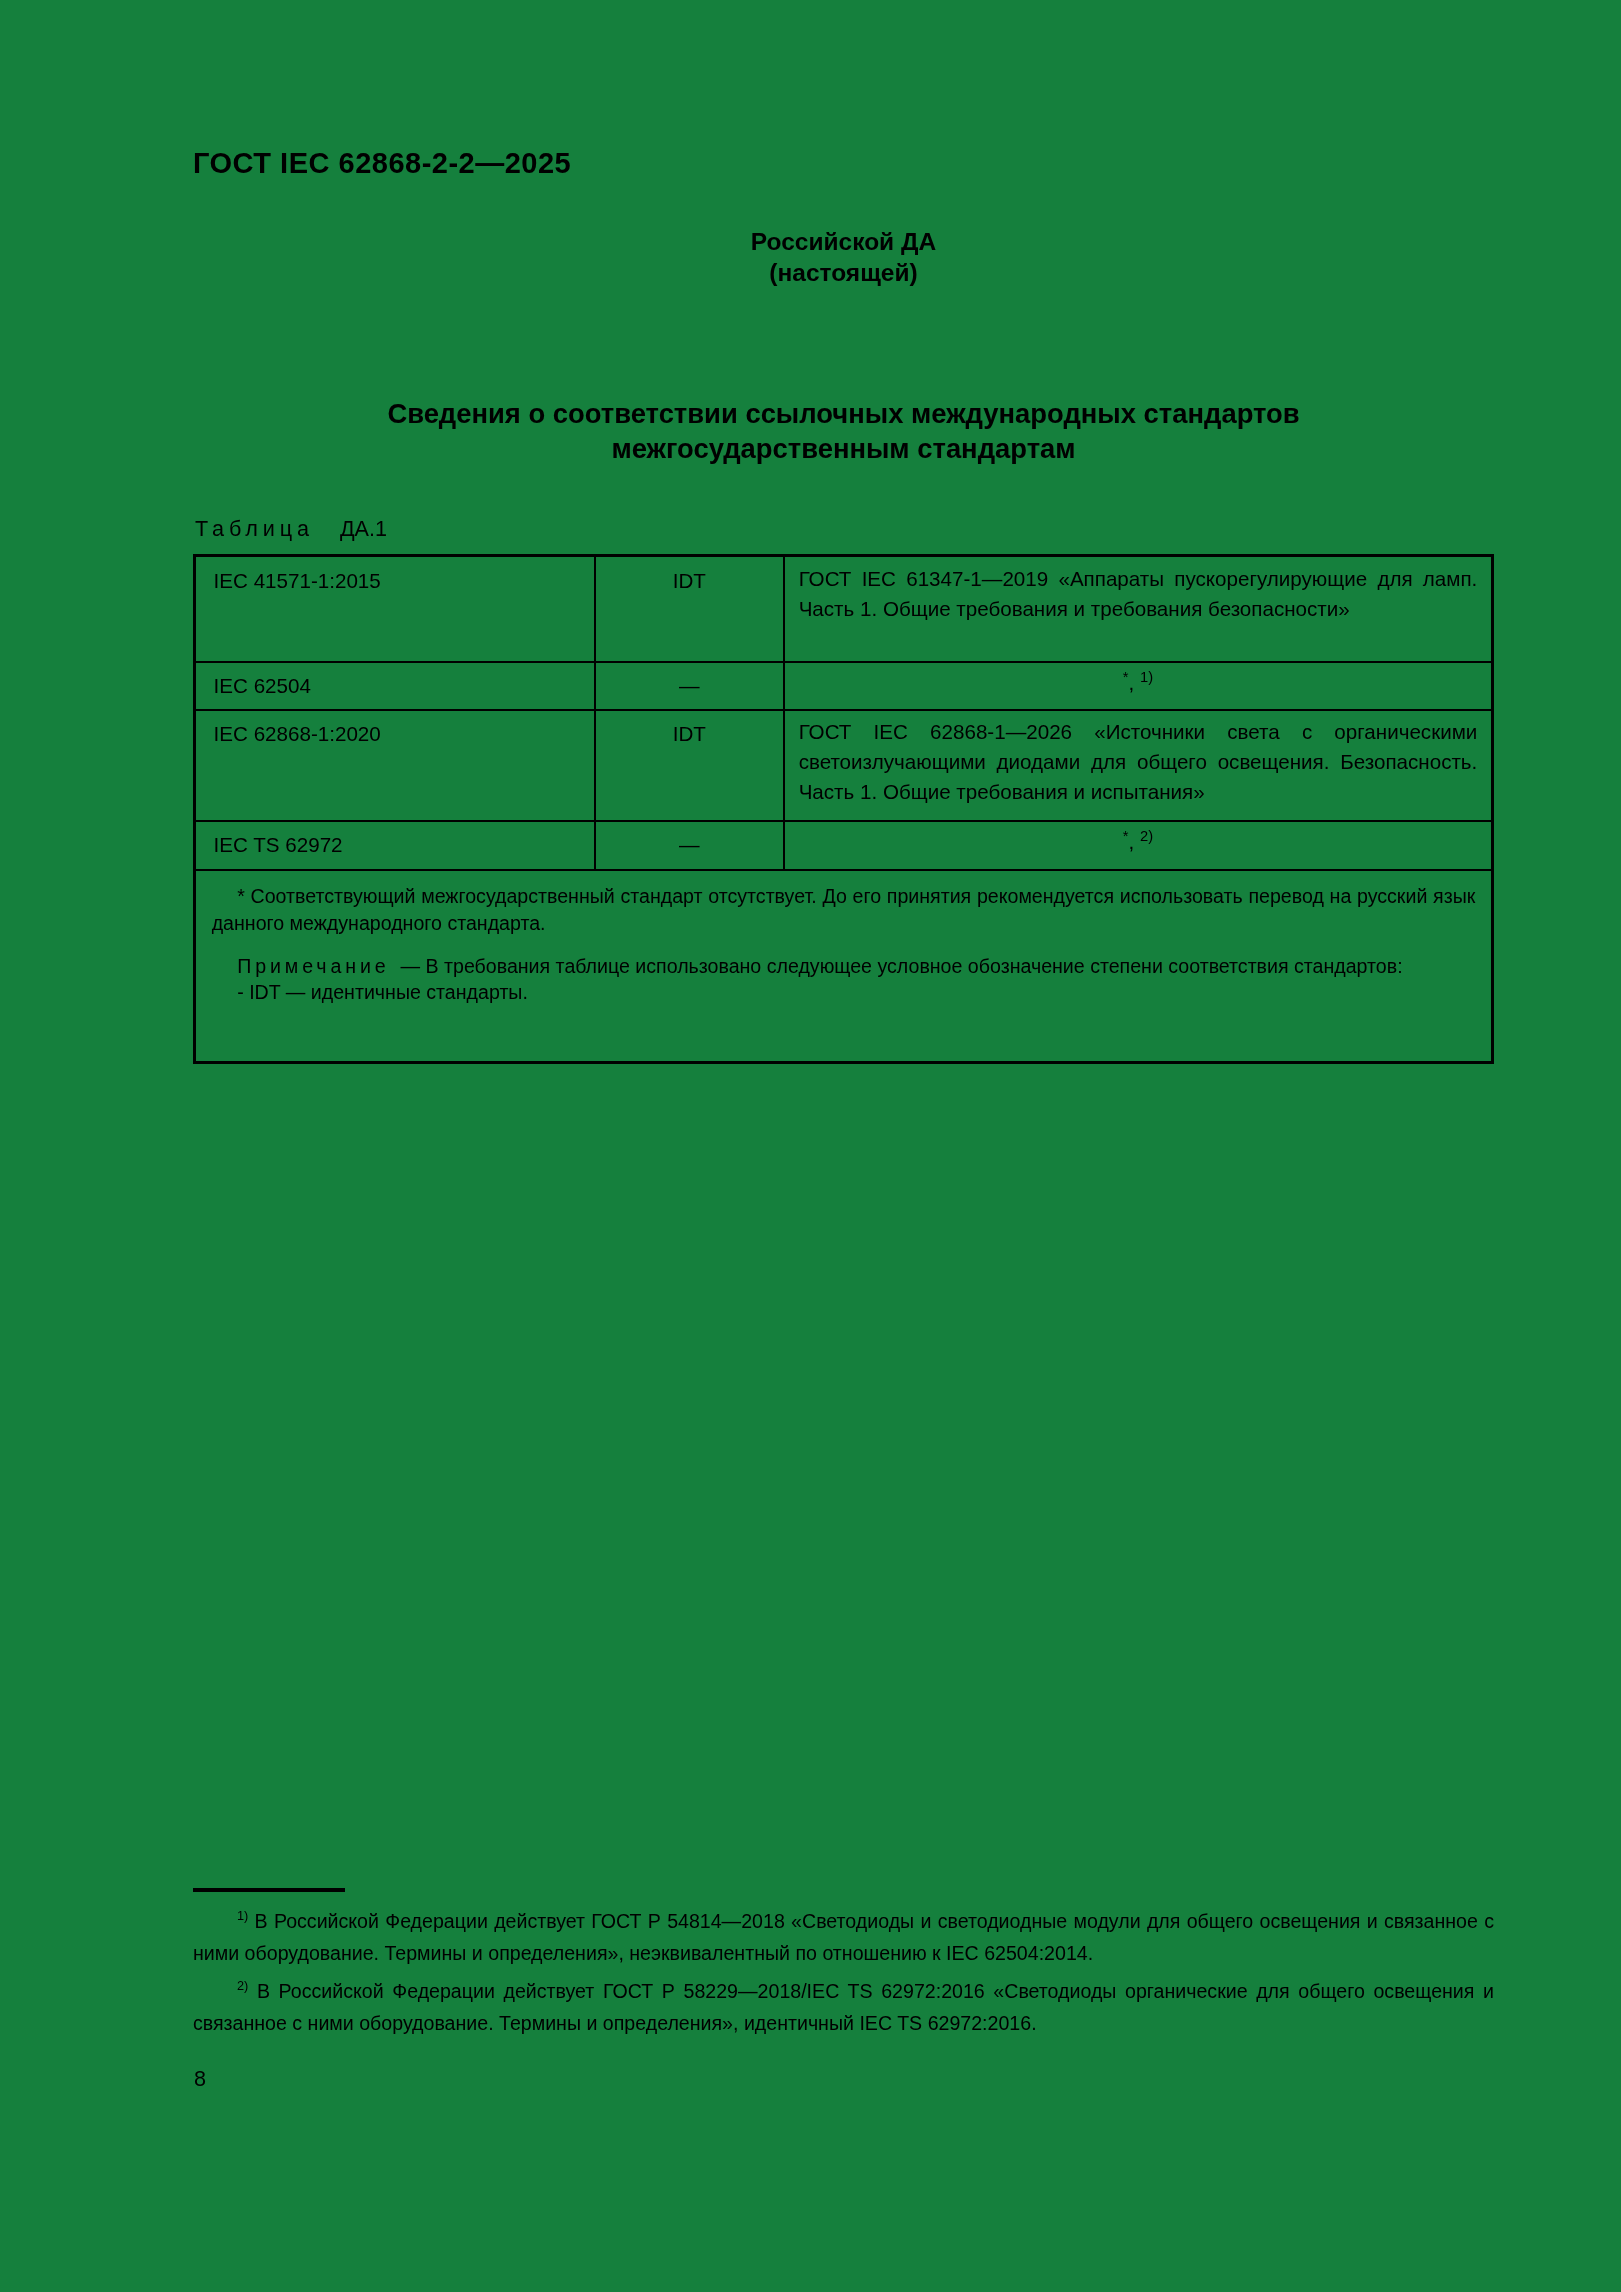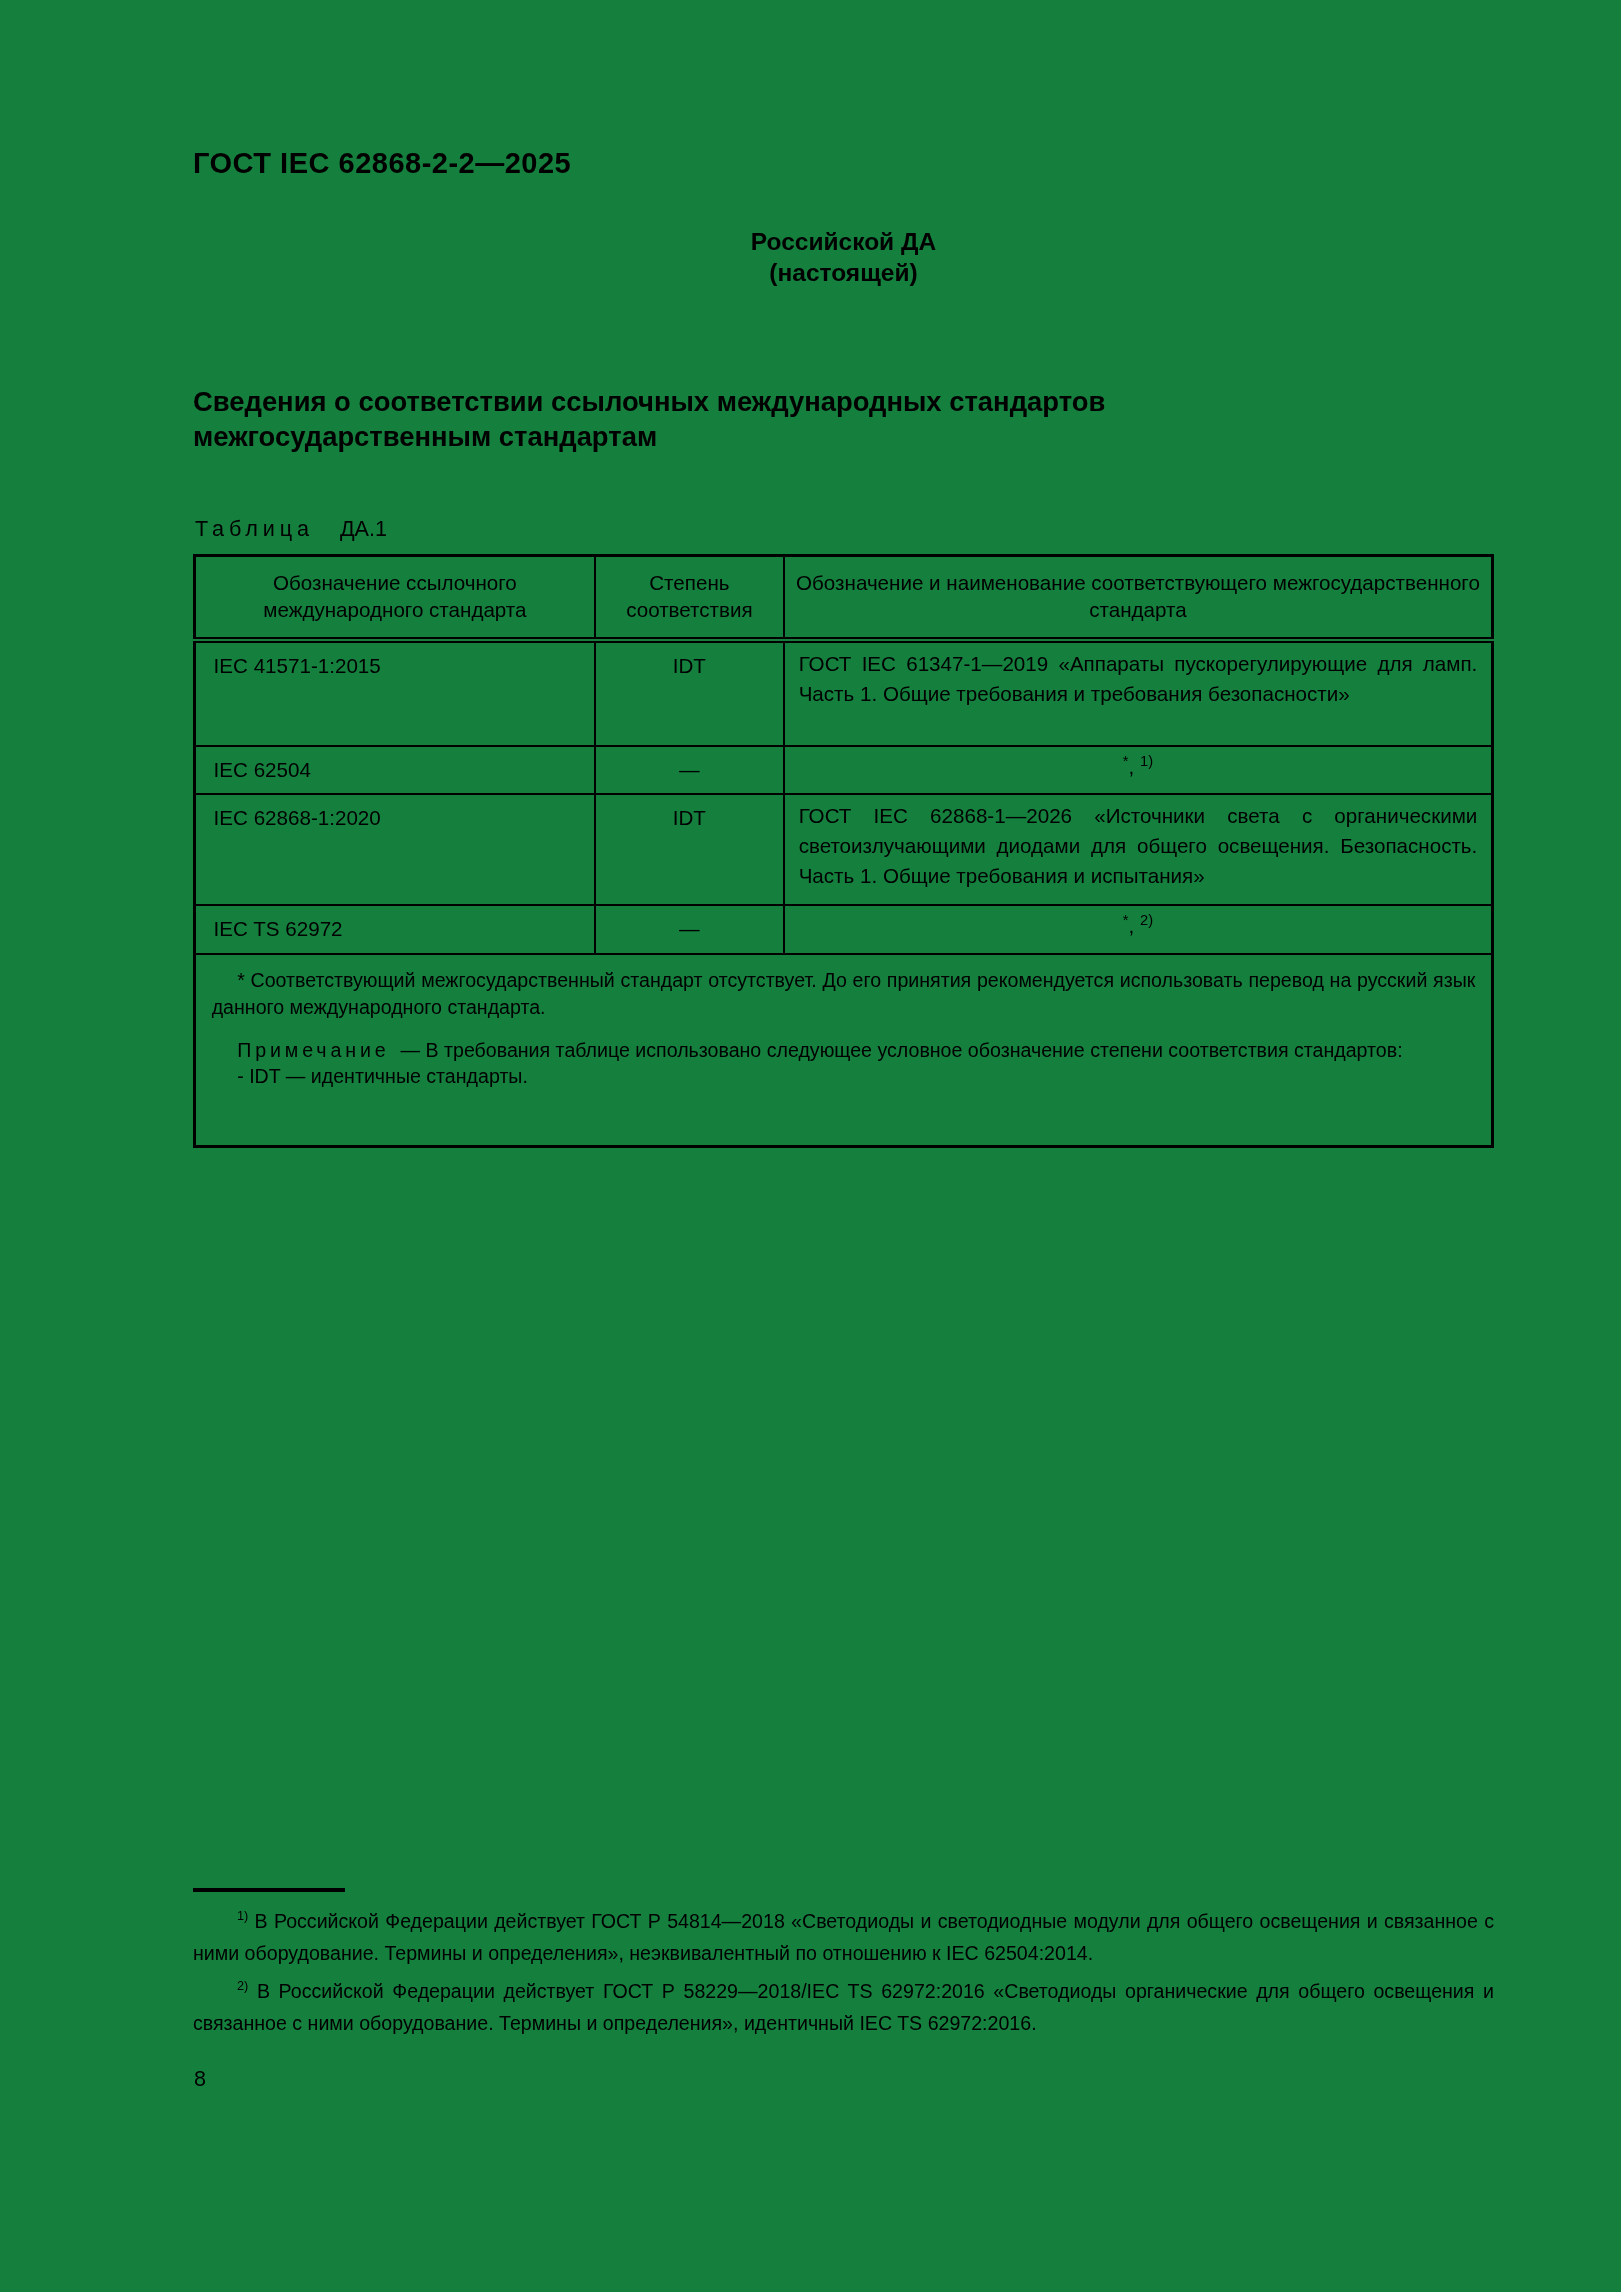--- a/index.html
+++ b/index.html
@@ -33,22 +33,23 @@
     text-align: center;
     font-size: 24.5px;
     font-weight: bold;
     line-height: 31px;
   }
 
   
   .main-title {
     position: absolute;
     left: 193px;
-    top: 384px;
-    width: 1301px;
+    top: 396px;
+    width: 1301px;
+    text-align: center;
     font-size: 27.4px;
     font-weight: bold;
     line-height: 35px;
   }
 
   
   .table-caption {
     position: absolute;
     left: 195px;
     top: 516px;
@@ -195,25 +196,20 @@
   </div>
 
   <div class="tbl-wrap">
     <table class="gost">
       <colgroup>
         <col style="width:400px">
         <col style="width:189px">
         <col style="width:708px">
       </colgroup>
       <tbody>
-        <tr class="hdr">
-          <th>Обозначение ссылочного международного стандарта</th>
-          <th>Степень соответствия</th>
-          <th>Обозначение и наименование соответствующего межгосударственного стандарта</th>
-        </tr>
 
         <tr class="r1">
           <td class="ref">IEC 41571-1:2015</td>
           <td class="deg">IDT</td>
           <td class="match">ГОСТ IEC 61347-1—2019 «Аппараты пускорегулирующие для ламп. Часть 1. Общие требования и требования без­опасности»</td>
         </tr>
 
         <tr class="r2">
           <td class="ref">IEC 62504</td>
           <td class="deg">—</td>

